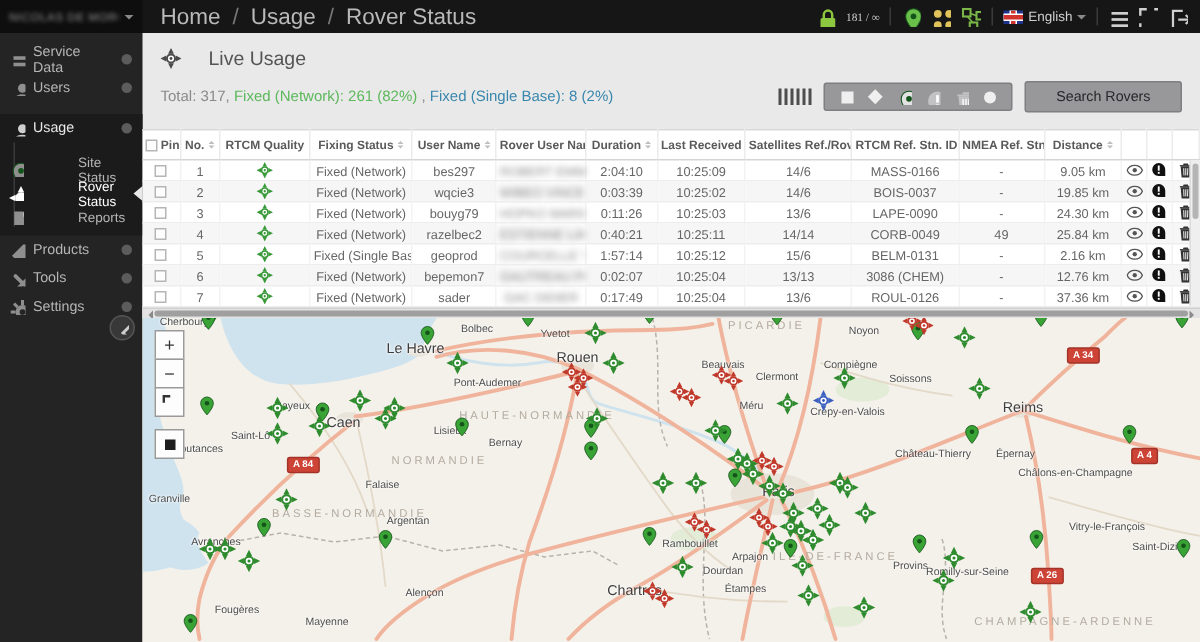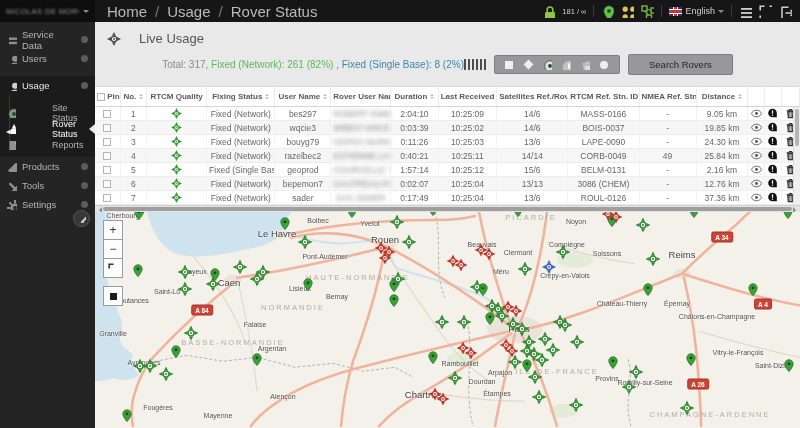--- a/index.html
+++ b/index.html
@@ -8,21 +8,21 @@
   
   .topbar { height:22px; display:flex; align-items:stretch; background:#161616; }
   .brand { width:95px; background:#0e0e0e; display:flex; align-items:center; padding:0 6px; gap:4px; }
   .brand .uname { font-size:7.5px; color:#9a9a9a; letter-spacing:.5px; filter:blur(1.3px); white-space:nowrap; overflow:hidden; }
   .caret { width:0; height:0; border:3px solid transparent; border-top-color:#8a8a8a; margin-top:3px; }
   .breadcrumb { flex:1; display:flex; align-items:center; gap:8px; padding-left:12px; font-size:15px; color:#b9b9b9; }
   .breadcrumb .sep { color:#777; }
   .topicons { display:flex; align-items:center; gap:7px; padding-right:8px; }
   .topicons .vsep { width:1px; height:12px; background:#3a3a3a; }
   .ticon { width:13px; height:13px; display:block; }
-  .lic { font-size:7.5px; color:#cfcfcf; }
+  .lic { font-size:7.5px; color:#cfcfcf;font-family:Liberation Serif, serif; }
   .lang { display:flex; align-items:center; gap:3px; font-size:9px; color:#cfcfcf; }
   .flag { width:13px; height:9px; background:#20338c; position:relative; overflow:hidden; }
   .flag:before { content:""; position:absolute; left:5px; top:0; width:3px; height:9px; background:#d0322e; box-shadow:0 0 0 1px #fff; }
   .flag:after { content:""; position:absolute; left:0; top:3px; width:13px; height:3px; background:#d0322e; box-shadow:0 0 0 1px #fff; }
 
   
   .shell { display:flex; height:406px; }
   .sidebar { width:95px; background:#242424; color:#b5b5b5; position:relative; flex-shrink:0; }
   .sb-item { display:flex; align-items:center; gap:5px; height:19px; padding:0 7px; font-size:9.5px; cursor:pointer; }
   .sb-item:first-child { margin-top:8px; }
@@ -37,21 +37,21 @@
   .notch { position:absolute; right:0; top:50%; margin-top:-5px; width:0; height:0; border:5px solid transparent; border-right:6px solid #e9e9e9; border-left:none; }
   .collapse-btn { position:absolute; right:5px; top:188px; width:17px; height:17px; border-radius:50%; background:#383838; border:1px solid #555; display:flex; align-items:center; justify-content:center; cursor:pointer; }
   .collapse-btn svg { width:9px; height:9px; color:#cfcfcf; }
 
   
   .content { flex:1; display:flex; flex-direction:column; background:#e9e9e9; min-width:0; }
   .page-head { height:64px; padding:9px 12px 0 12px; }
   .title-row { display:flex; align-items:center; gap:18px; color:#555; }
   .title-row svg { width:14px; height:14px; color:#4a4a4a; }
   .title-row .t { font-size:13px; }
-  .totals-row { display:flex; align-items:center; justify-content:center; margin-top:8px; }
+  .totals-row { display:flex; align-items:center; justify-content:space-between; margin-top:8px; }
   .totals { font-size:10px; color:#8a8a8a; }
   .totals .g { color:#5cb85c; }
   .totals .b { color:#3a87ad; }
   .tools { display:flex; align-items:center; gap:8px; }
   .bars { display:flex; align-items:flex-end; gap:2px; height:11px; cursor:pointer; }
   .bars i { width:2px; height:11px; background:#4d4d4d; }
   .iconbar { display:flex; align-items:center; gap:8px; background:#98989a; border:1px solid #7f7f81; border-radius:2px; padding:3px 9px; }
   .iconbar .ib { width:11px; height:11px; display:flex; align-items:center; justify-content:center; cursor:pointer; }
   .sq { width:8px; height:8px; background:#efefef; }
   .dia { width:7px; height:7px; background:#efefef; transform:rotate(45deg); }
@@ -667,28 +667,28 @@
           <path d="M420 122 C414 150 406 182 400 215"></path>
           <path d="M426 122 C438 146 452 180 462 215"></path>
           <path d="M414 120 C370 130 310 144 258 158 C230 166 206 176 190 186 C174 196 162 206 156 215"></path>
           <path d="M196 22 C240 12 290 8 340 8 C360 8 372 6 380 4"></path>
         </g>
       </svg>
       <div id="map-labels">
           <span class="rlabel" style="left: 263px; top: 65px;">HAUTE-NORMANDIE</span>
           <span class="rlabel" style="left: 198px; top: 95px;">NORMANDIE</span>
           <span class="rlabel" style="left: 138px; top: 130px;">BASSE-NORMANDIE</span>
-          <span class="rlabel" style="left: 436px; top: 5px;">PICARDIE</span>
+          <span class="rlabel" style="left: 416px; top: 5px;">PICARDIE</span>
           <span class="rlabel" style="left: 462px; top: 159px;">ILE-DE-FRANCE</span>
           <span class="rlabel" style="left: 615px; top: 202px;">CHAMPAGNE-ARDENNE</span>
           <span class="clabel big" style="left: 182px; top: 21px;">Le Havre</span>
           <span class="clabel big" style="left: 290px; top: 27px;">Rouen</span>
           <span class="clabel big" style="left: 134px; top: 70px;">Caen</span>
           <span class="clabel big" style="left: 424px; top: 116px;">Paris</span>
-          <span class="clabel big" style="left: 587px; top: 42px;">Reims</span>
+          <span class="clabel big" style="left: 587px; top: 60px;">Reims</span>
           <span class="clabel big" style="left: 328px; top: 182px;">Chartres</span>
           <span class="clabel" style="left: 28px; top: 3px;">Cherbourg</span>
           <span class="clabel" style="left: 223px; top: 8px;">Bolbec</span>
           <span class="clabel" style="left: 275px; top: 11px;">Yvetot</span>
           <span class="clabel" style="left: 230px; top: 44px;">Pont-Audemer</span>
           <span class="clabel" style="left: 100px; top: 59px;">Bayeux</span>
           <span class="clabel" style="left: 72px; top: 79px;">Saint-Lô</span>
           <span class="clabel" style="left: 37px; top: 88px;">Coutances</span>
           <span class="clabel" style="left: 18px; top: 121px;">Granville</span>
           <span class="clabel" style="left: 49px; top: 150px;">Avranches</span>

